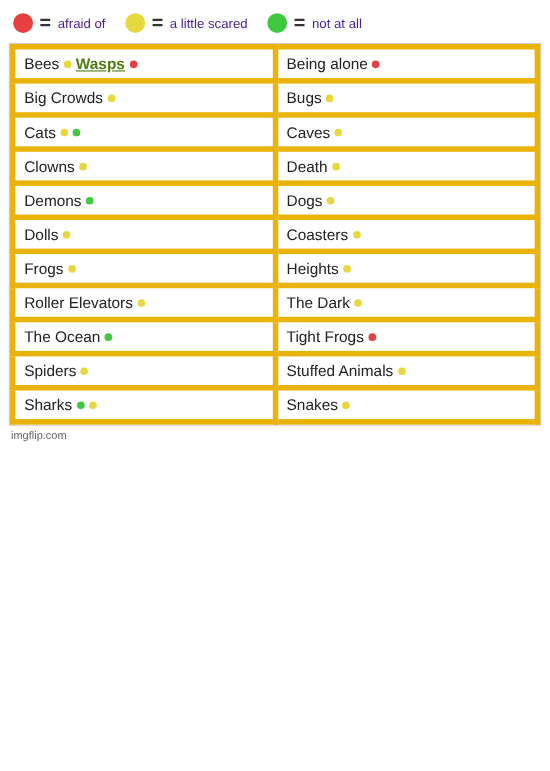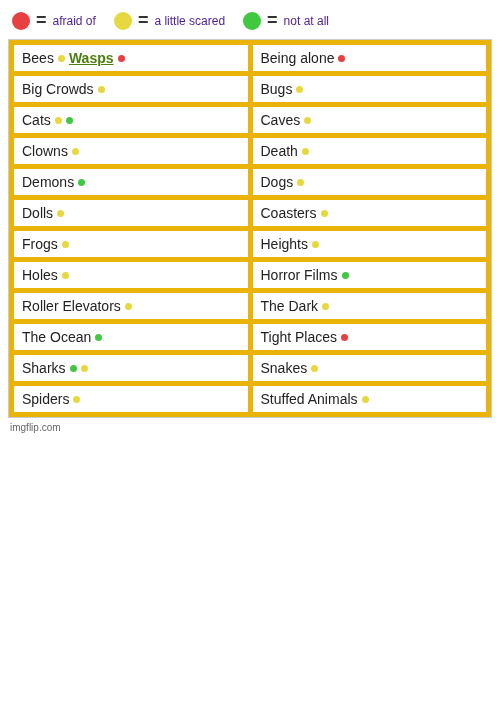--- a/index.html
+++ b/index.html
@@ -224,84 +224,70 @@
           <td>
             <div class="cell-content">
               <span class="cell-text">Heights</span>
               <span class="dot dot-yellow"></span>
             </div>
           </td>
         </tr>
         <tr>
           <td>
             <div class="cell-content">
-              <span class="cell-text">Holes</span>
-              <span class="dot dot-yellow"></span>
-            </div>
-          </td>
-          <td>
-            <div class="cell-content">
-              <span class="cell-text">Horror Films</span>
-              <span class="dot dot-green"></span>
-            </div>
-          </td>
-        </tr>
-        <tr>
-          <td>
-            <div class="cell-content">
               <span class="cell-text">Roller Elevators</span>
               <span class="dot dot-yellow"></span>
             </div>
           </td>
           <td>
             <div class="cell-content">
               <span class="cell-text">The Dark</span>
               <span class="dot dot-yellow"></span>
             </div>
           </td>
         </tr>
         <tr>
           <td>
             <div class="cell-content">
               <span class="cell-text">The Ocean</span>
               <span class="dot dot-green"></span>
             </div>
           </td>
           <td>
             <div class="cell-content">
-              <span class="cell-text">Tight Places</span>
+              <span class="cell-text">Tight Frogs</span>
               <span class="dot dot-red"></span>
             </div>
           </td>
         </tr>
         <tr>
           <td>
             <div class="cell-content">
+              <span class="cell-text">Spiders</span>
+              <span class="dot dot-yellow"></span>
+            </div>
+          </td>
+          <td>
+            <div class="cell-content">
+              <span class="cell-text">Stuffed Animals</span>
+              <span class="dot dot-yellow"></span>
+            </div>
+          </td>
+        </tr>
+        <tr>
+          <td>
+            <div class="cell-content">
               <span class="cell-text">Sharks</span>
               <span class="dot dot-green"></span>
               <span class="dot dot-yellow"></span>
             </div>
           </td>
           <td>
             <div class="cell-content">
               <span class="cell-text">Snakes</span>
-              <span class="dot dot-yellow"></span>
-            </div>
-          </td>
-        </tr>
-        <tr>
-          <td>
-            <div class="cell-content">
-              <span class="cell-text">Spiders</span>
-              <span class="dot dot-yellow"></span>
-            </div>
-          </td>
-          <td>
-            <div class="cell-content">
-              <span class="cell-text">Stuffed Animals</span>
               <span class="dot dot-yellow"></span>
             </div>
           </td>
         </tr>
       </tbody>
   </table>
 </div>
 
 <div class="footer">imgflip.com</div>
 

